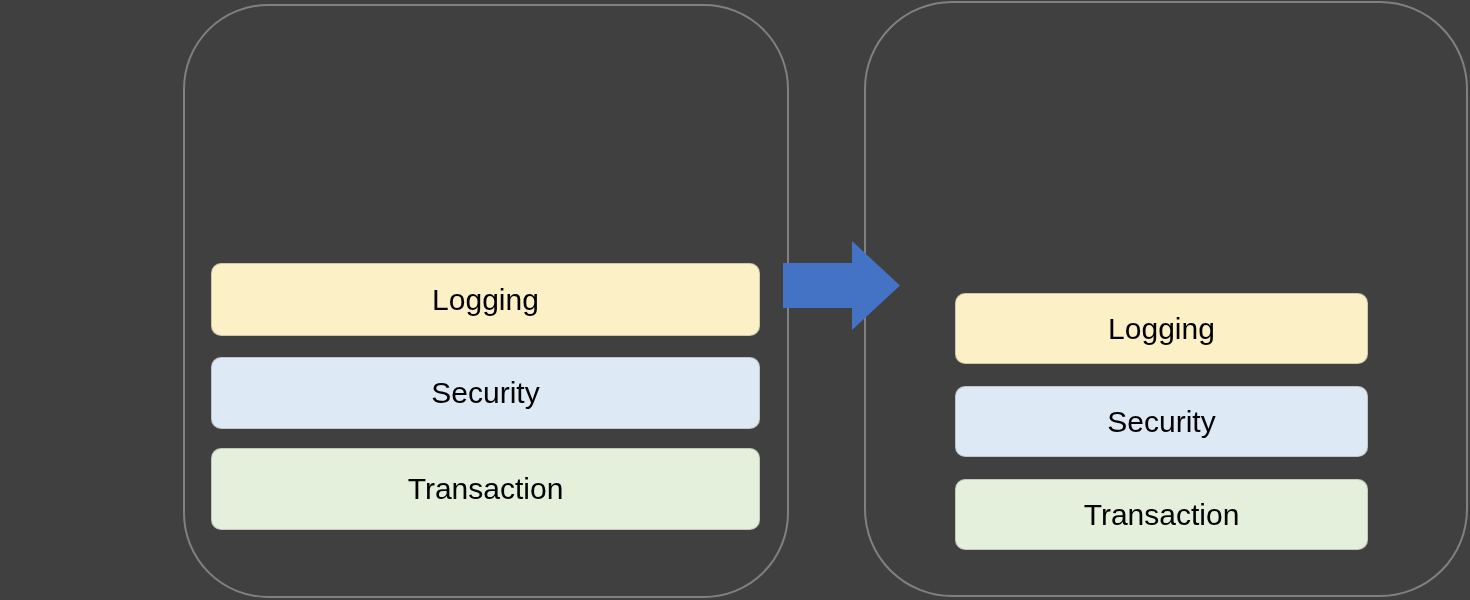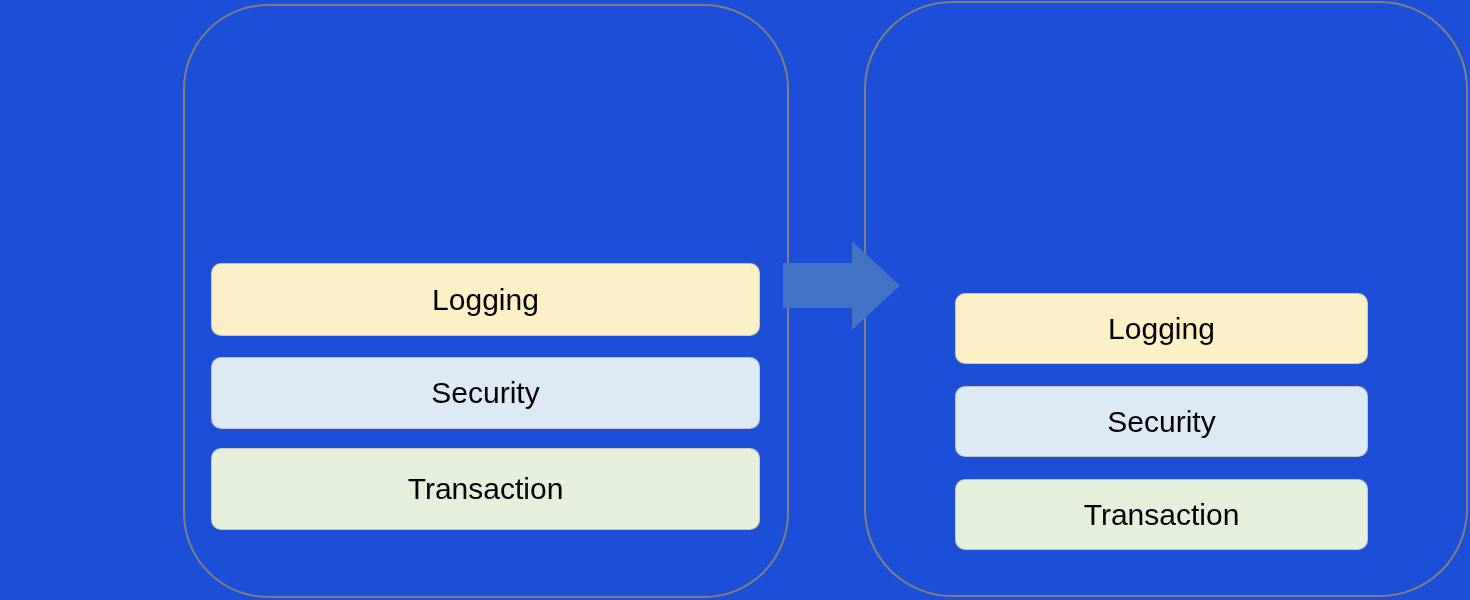--- a/index.html
+++ b/index.html
@@ -65,21 +65,21 @@
     left: 783px;
     top: 241px;
     width: 117px;
     height: 89px;
     z-index: 3;
   }
 </style>
 </head>
 <body>
 
-<div class="canvas" style="background: #1d4ed8;">
+<div class="canvas" style="background: #404040;">
 
   <div class="group group-left" style="border-color: rgb(128, 128, 128);"></div>
 
   <div class="group group-right" style="border-color: rgb(128, 128, 128);"></div>
 
   <div class="box l l-logging" style="background: rgb(252, 240, 198);">
     <span class="box-label">Logging</span>
   </div>
 
   <div class="box l l-security" style="background: rgb(222, 233, 246);">

